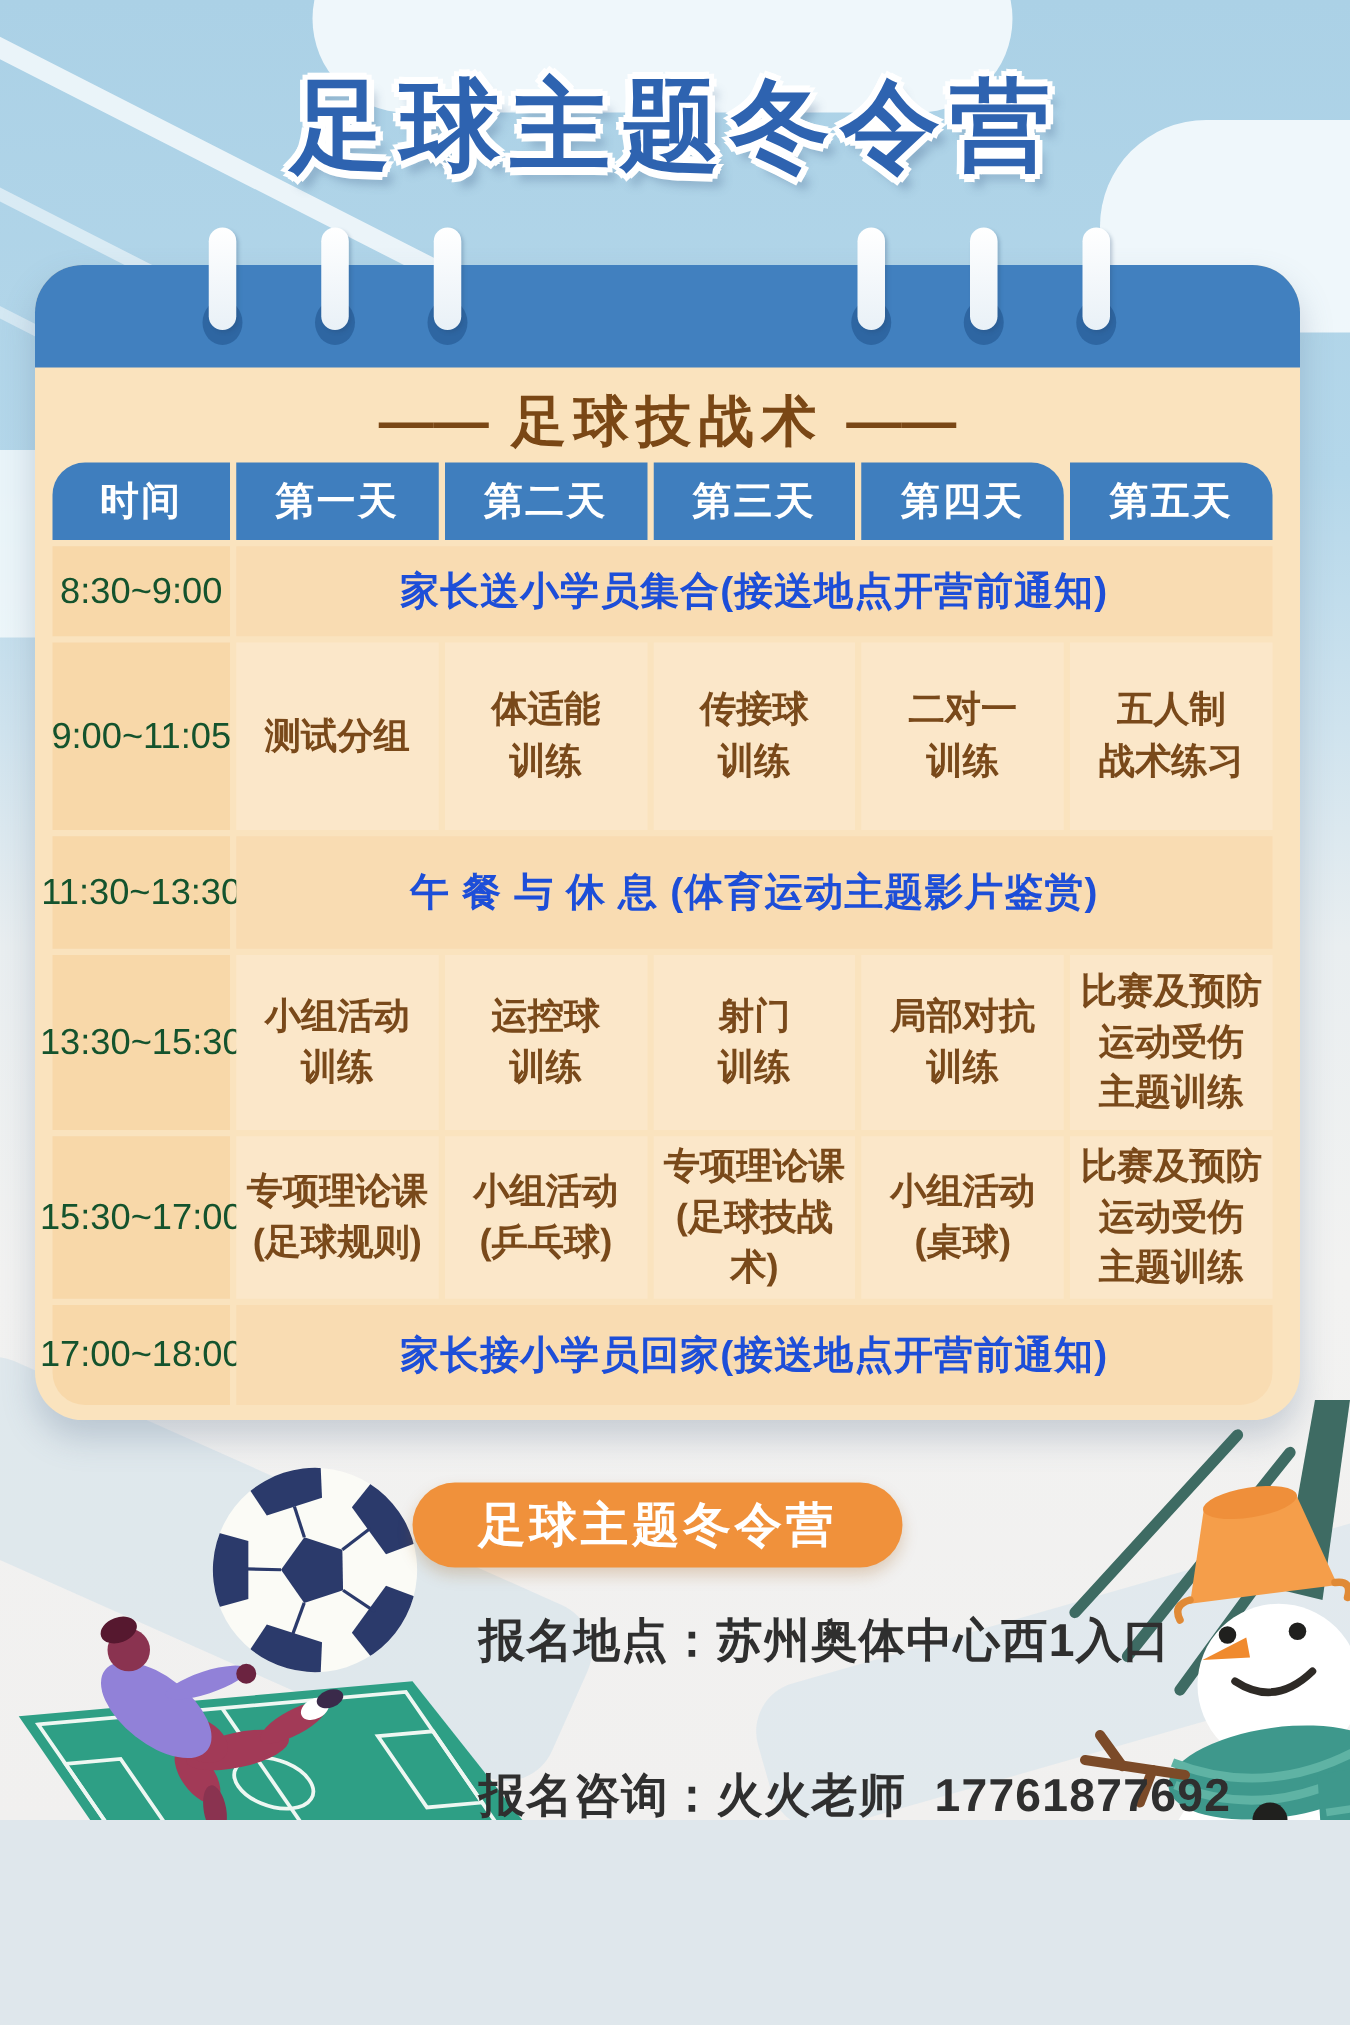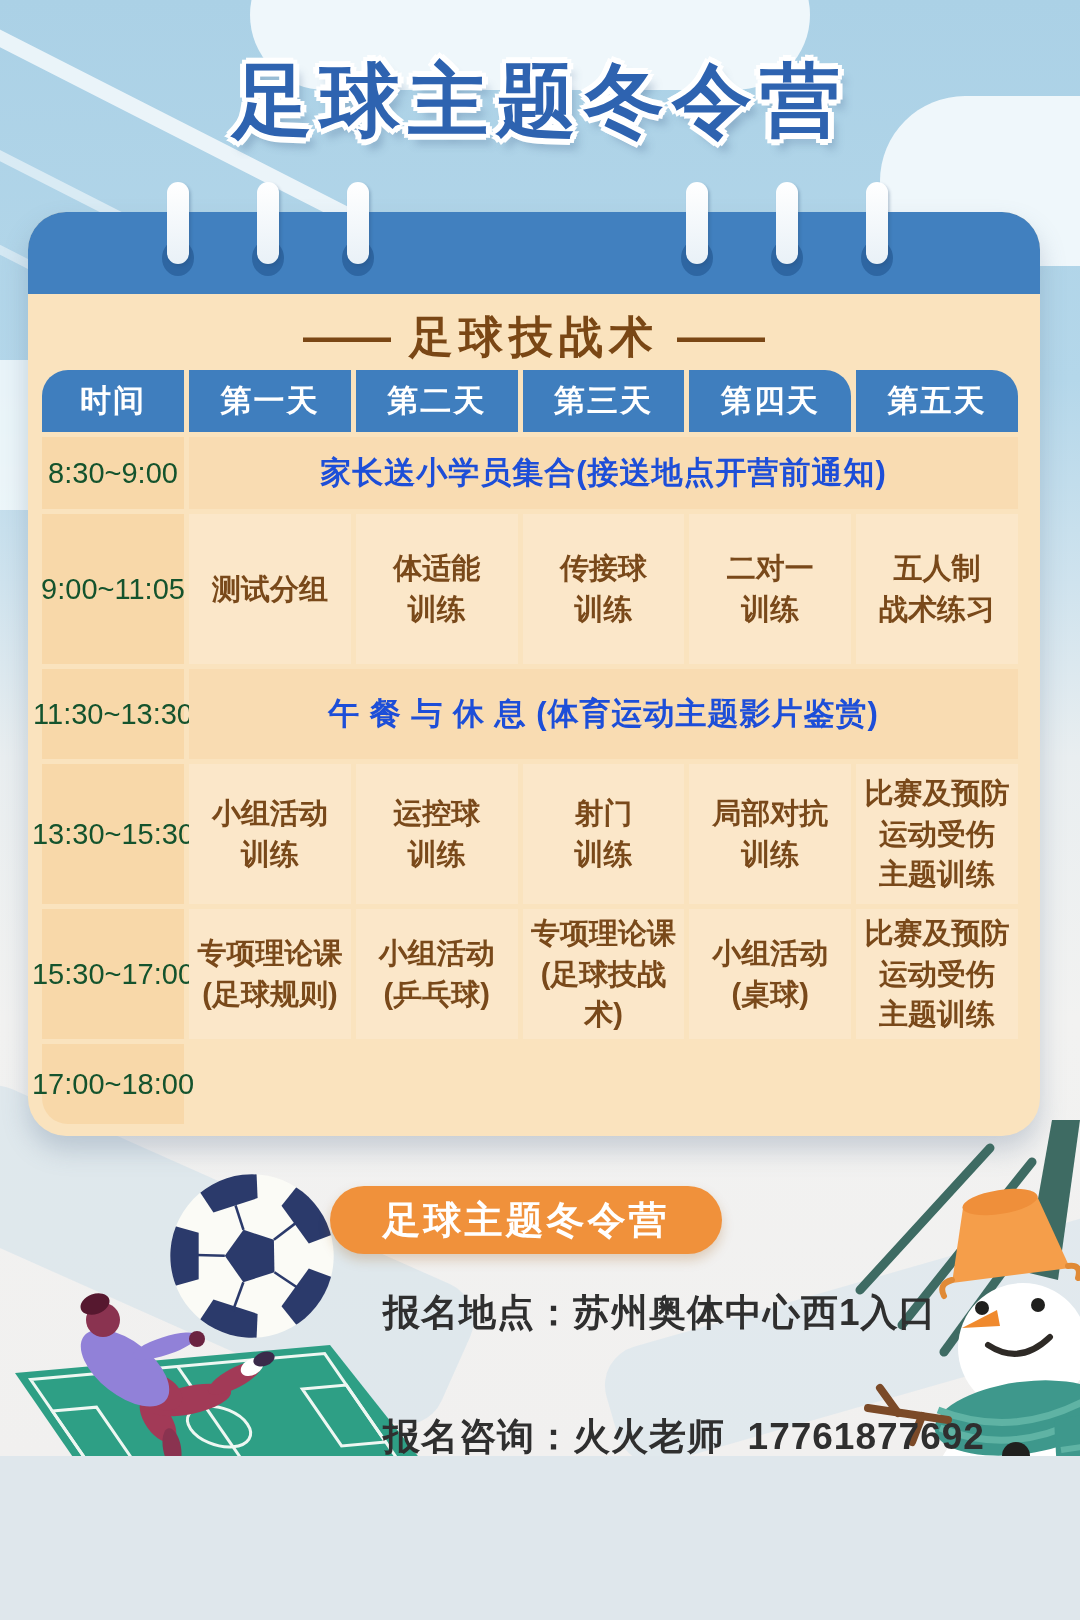--- a/index.html
+++ b/index.html
@@ -154,20 +154,21 @@
 (乒乓球)</div>
       <div class="cell">专项理论课
 (足球技战术)</div>
       <div class="cell">小组活动
 (桌球)</div>
       <div class="cell">比赛及预防
 运动受伤
 主题训练</div>
 
       <div class="time rb-left">17:00~18:00</div>
+      <div class="merged rb-right">家长接小学员回家(接送地点开营前通知)</div>
     </div>
   </div>
 
   <svg class="ball" viewBox="0 0 200 200">
     <defs>
         <clipPath id="bc">
           <circle cx="100" cy="100" r="95"></circle>
         </clipPath>
       </defs>
     <g transform="rotate(-18 100 100)">

